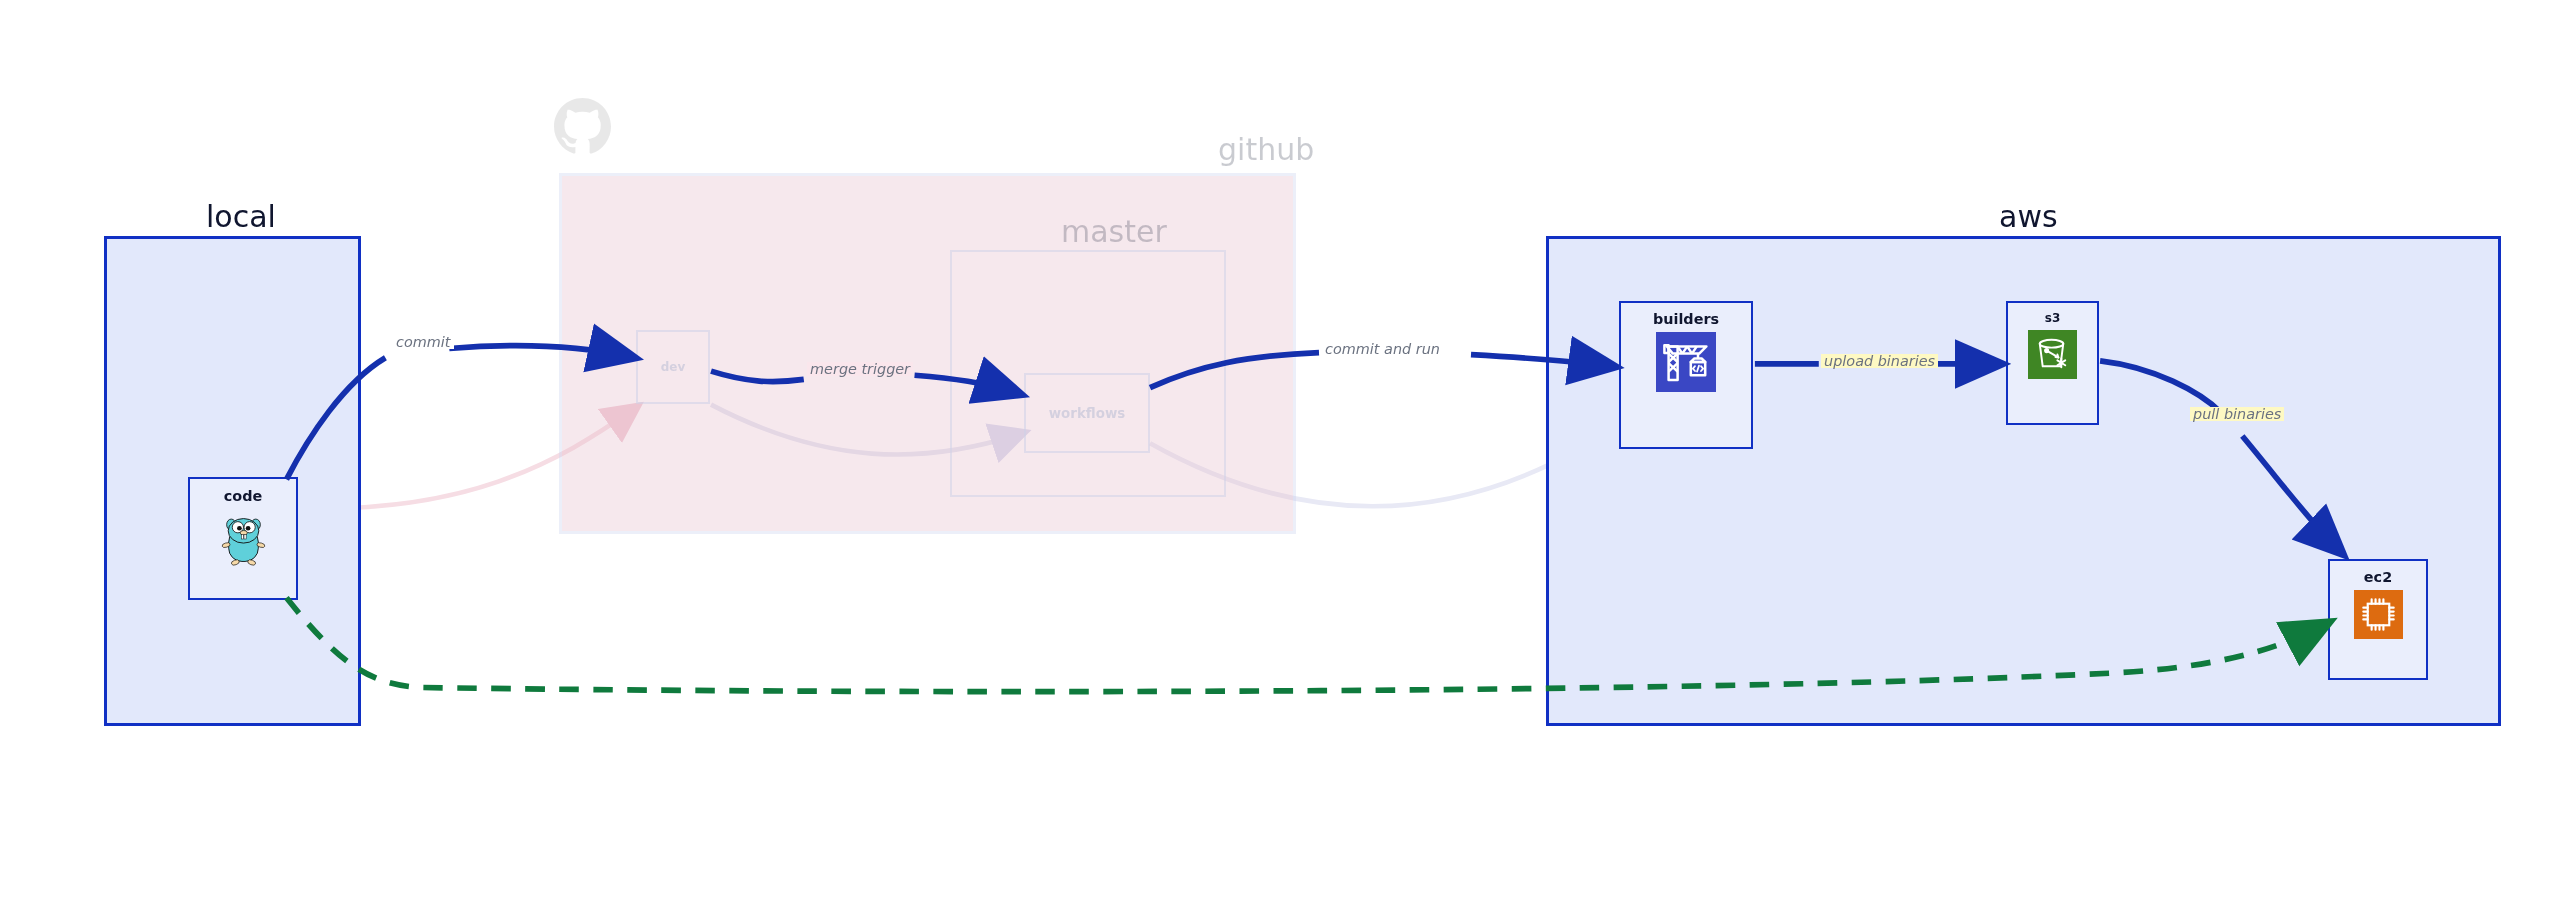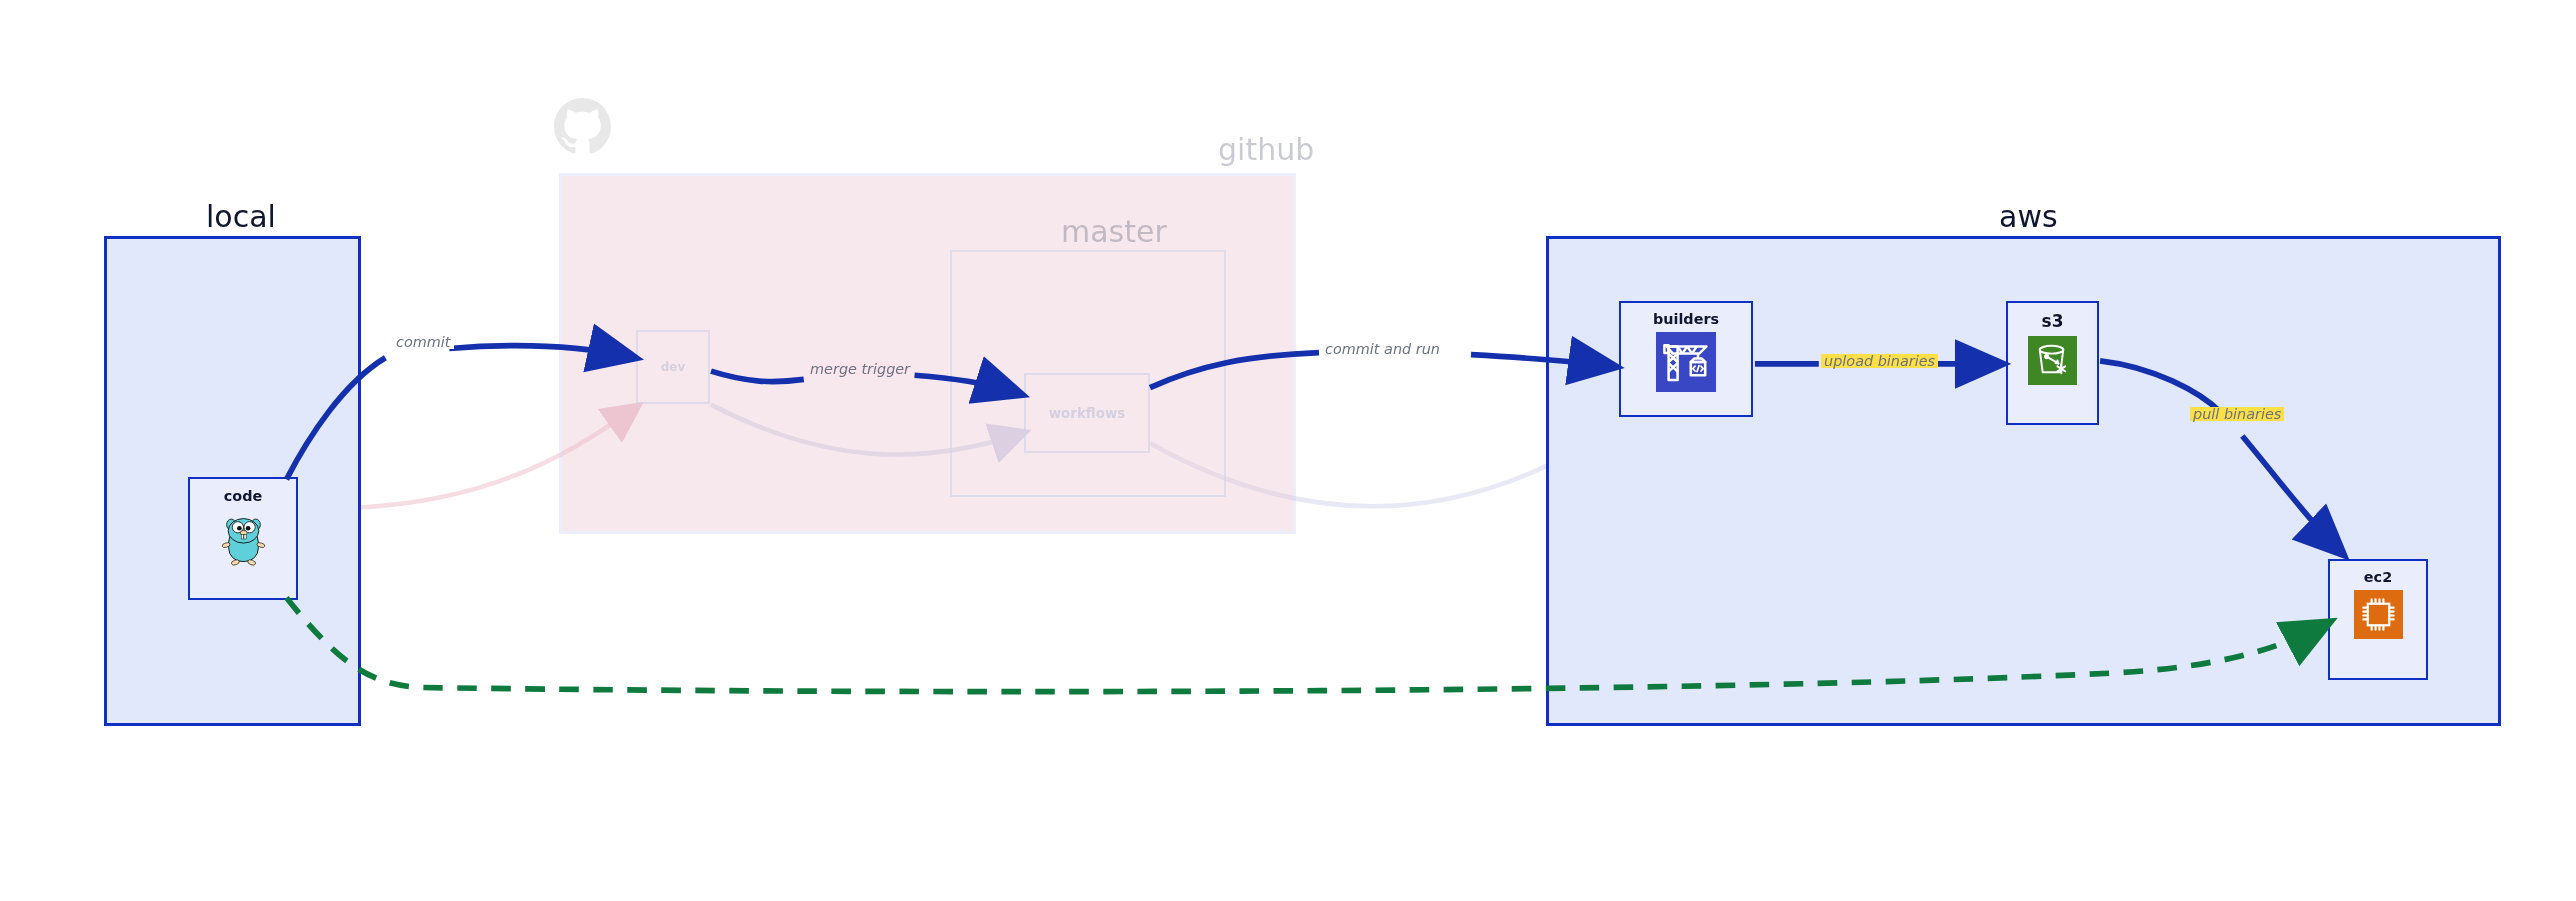--- a/index.html
+++ b/index.html
@@ -5,21 +5,21 @@
   html,body{margin:0;padding:0;background:#ffffff;}
   body{width:2604px;height:902px;font-family:"DejaVu Sans","Liberation Sans",sans-serif;overflow:hidden;}
   #stage{position:relative;width:2604px;height:902px;background:#fff;}
   .grp{position:absolute;box-sizing:border-box;}
   .grp-label{position:absolute;font-size:30px;color:#10162f;white-space:nowrap;}
   .node{position:absolute;box-sizing:border-box;display:flex;flex-direction:column;align-items:center;}
   .node-label{font-weight:bold;color:#10162f;white-space:nowrap;}
   .node-icon{display:flex;align-items:center;justify-content:center;}
   .edge-label{position:absolute;font-style:italic;color:#6b7280;white-space:nowrap;background:#ffffff;padding:0 3.1px;line-height:1;}
   .edge-label.on-pink{background:#fae6ec;}
-  .edge-label.on-blue{background:#fde047;}
+  .edge-label.on-blue{background:#fef9c3;}
   .faded{opacity:.18;}
   svg.layer{position:absolute;left:0;top:0;width:2604px;height:902px;pointer-events:none;}
   #title{position:absolute;font-size:32px;color:#10162f;text-decoration:underline;text-underline-offset:5.2px;white-space:nowrap;}
 </style>
 </head>
 <body>
 
 <div id="stage">
 
   <svg class="layer" viewBox="0 0 5054 1750">
@@ -86,21 +86,21 @@
 
         <ellipse cx="14" cy="66" rx="8" ry="4.2" fill="#f6d9a8" stroke="#111" stroke-width="1.2" transform="rotate(-16 14 66)"></ellipse>
         <ellipse cx="82" cy="66" rx="8" ry="4.2" fill="#f6d9a8" stroke="#111" stroke-width="1.2" transform="rotate(16 82 66)"></ellipse>
 
         <ellipse cx="32" cy="100" rx="8" ry="4.6" fill="#f6d9a8" stroke="#111" stroke-width="1.2" transform="rotate(-20 32 100)"></ellipse>
         <ellipse cx="64" cy="100" rx="8" ry="4.6" fill="#f6d9a8" stroke="#111" stroke-width="1.2" transform="rotate(20 64 100)"></ellipse>
       </svg>
     </span>
   </div>
 
-  <div class="node" style="left:1619px;top:301px;width:134px;height:116px;border:2.6px solid #1030c4;background:#eaeefc;">
+  <div class="node" style="left:1619px;top:301px;width:134px;height:148px;border:2.6px solid #1030c4;background:#eaeefc;">
     <span class="node-label" style="font-size:14.4px;margin-top:8.2px;">builders</span>
     <span class="node-icon" style="margin-top:5.2px;">
       <svg width="60" height="60" viewBox="0 0 100 100">
         <rect x="0" y="0" width="100" height="100" fill="#3a47c4"></rect>
         <g fill="none" stroke="#ffffff" stroke-width="4.2" stroke-linejoin="round">
 
           <rect x="21" y="24" width="15" height="56"></rect>
           <path d="M21 36 L36 50 M36 36 L21 50 M21 52 L36 66 M36 52 L21 66"></path>
 
           <rect x="14" y="22" width="7" height="13"></rect>
@@ -116,21 +116,21 @@
         <g fill="none" stroke="#ffffff" stroke-width="3" stroke-linecap="round" stroke-linejoin="round">
           <path d="M65 57 L61.5 61 L65 65"></path>
           <path d="M75 57 L78.5 61 L75 65"></path>
           <path d="M71.6 56.2 L68.4 65.8"></path>
         </g>
       </svg>
     </span>
   </div>
 
   <div class="node" style="left:2006px;top:301px;width:93px;height:124px;border:2.6px solid #1030c4;background:#eaeefc;">
-    <span class="node-label" style="font-size:17px;margin-top:8.2px;">s3</span>
+    <span class="node-label" style="font-size:12px;margin-top:8.2px;">s3</span>
     <span class="node-icon" style="margin-top:5.2px;">
       <svg width="49" height="49" viewBox="0 0 100 100">
         <rect x="0" y="0" width="100" height="100" fill="#3f8624"></rect>
         <g fill="none" stroke="#ffffff" stroke-width="4" stroke-linecap="round" stroke-linejoin="round">
 
           <path d="M24 28 L30 74 L66 74 L72 28"></path>
           <ellipse cx="48" cy="28" rx="24" ry="8"></ellipse>
 
           <path d="M38 42 L62 56"></path>
           <circle cx="38" cy="42" r="3.2" fill="#ffffff"></circle>

